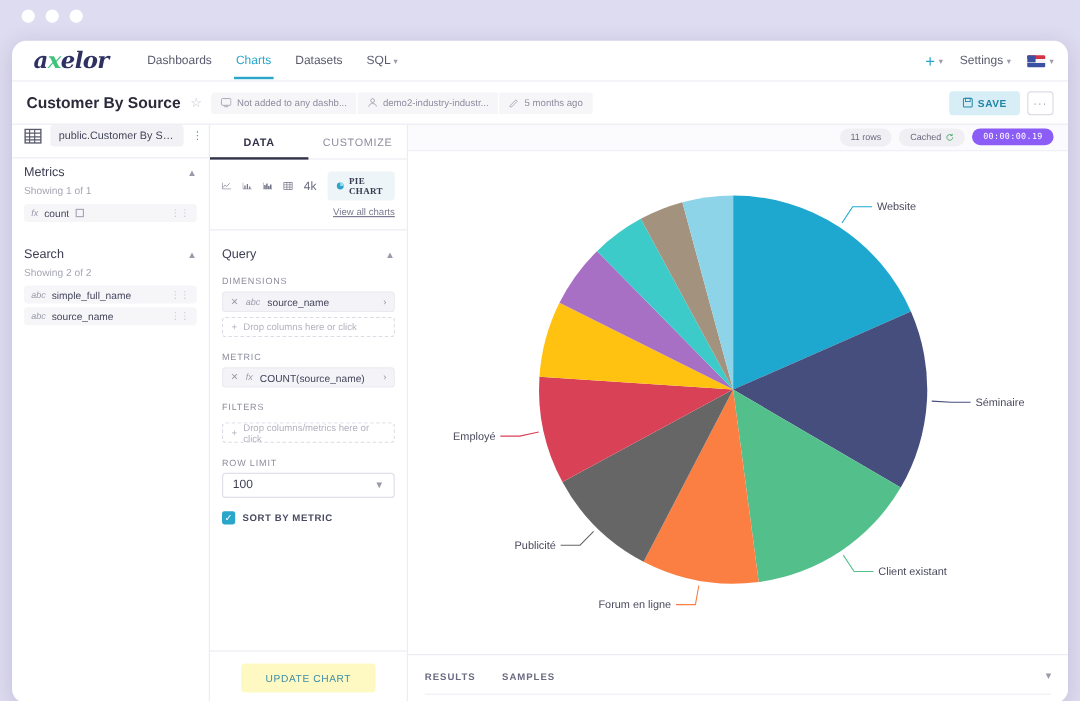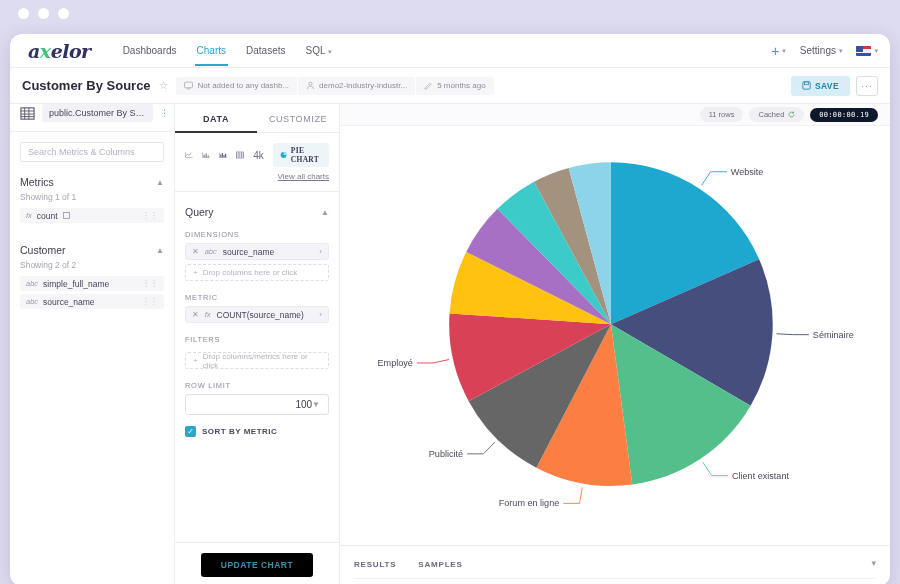--- a/index.html
+++ b/index.html
@@ -170,50 +170,50 @@
   }
   .pill .x { color: #9a9aab; font-size: 8px; }
   .pill .arr { position: absolute; right: 6px; color: #9a9aab; font-size: 8px; }
   .drop {
     margin: 4px 10px 0 10px; border: 1px dashed #dcdce6; border-radius: 3px;
     height: 17px; display: flex; align-items: center; gap: 5px;
     padding: 0 7px; font-size: 8px; color: #b3b3c0;
   }
   .select {
     margin: 0 10px; height: 21px; border: 1px solid #e0e0ea; border-radius: 3px;
-    display: flex; align-items: center; justify-content: flex-end;
+    display: flex; align-items: center; justify-content: space-between;
     padding: 0 8px; font-size: 10px; color: #3d3d52;
   }
   .checkrow { display: flex; align-items: center; gap: 6px; padding: 11px 10px 0 10px; }
   .cb {
     width: 11px; height: 11px; background: #2ba6cb; border-radius: 2px;
     color: #fff; font-size: 8px; display: flex; align-items: center; justify-content: center;
   }
   .cbl { font-size: 8px; letter-spacing: .5px; color: #4a4a60; font-weight: 600; }
   .midfoot {
     margin-top: auto; border-top: 1px solid #ececf3;
     display: flex; align-items: center; justify-content: center; height: 44px;
   }
   .updbtn {
-    background: #000000; color: #3e8fa8; border: none; border-radius: 3px;
-    font-size: 8.5px; font-weight: 700; letter-spacing: .5px; padding: 7px 20px;
+    background: #fef9c3; color: #3e8fa8; border: none; border-radius: 3px;
+    font-size: 8.5px; font-weight: 400; letter-spacing: .5px; padding: 7px 20px;
   }
 
   
   .right { flex: 1; display: flex; flex-direction: column; background: #fff; }
   .rtop {
     height: 26px; display: flex; align-items: center; justify-content: flex-end;
     gap: 6px; padding: 0 12px; background: #fbfbfd; border-bottom: 1px solid #f0f0f5;
   }
   .badge {
     background: #f0f0f4; border-radius: 9px; font-size: 7.5px;
     color: #6a6a80; padding: 3px 9px; display: flex; align-items: center; gap: 4px;
   }
   .badge.green {
-    background: #0f172a; color: #ffffff; font-family: "DejaVu Sans Mono", monospace;
+    background: #8b5cf6; color: #ffffff; font-family: "DejaVu Sans Mono", monospace;
     font-size: 7px; letter-spacing: .3px;
   }
   .chartarea { flex: 1; position: relative; }
   .rbottom {
     height: 46px; border-top: 1px solid #ececf3; display: flex;
     align-items: flex-start; padding: 14px 14px 0 14px; gap: 22px; position: relative;
   }
   .rtab { font-size: 8px; letter-spacing: .8px; color: #6a6a80; font-weight: 600; }
   .rchev { position: absolute; right: 14px; top: 12px; color: #9a9aab; font-size: 9px; }
 
@@ -295,39 +295,38 @@
 
     <div class="left">
       <div class="srcrow">
         <svg class="grid-ico" viewBox="0 0 16 16">
           <rect x="1" y="2" width="14" height="12" fill="none" stroke="#5a5a6e" stroke-width="1.2"></rect>
           <path d="M1 5.3h14M1 8.6h14M1 11.3h14M5 2v12M9.5 2v12" stroke="#5a5a6e" stroke-width="1"></path>
         </svg>
         <div class="srcpill">public.Customer By Source</div>
         <div class="vdots">⋮</div>
       </div>
-      <div class="searchbox">Search Metrics &amp; Columns</div>
 
       <div class="sect">
         <div class="secthead">
           <span>Metrics</span>
           <span class="chev">▲</span>
         </div>
         <div class="showing">Showing 1 of 1</div>
         <div class="fld">
           <span class="ftype">fx</span>
           <span class="fname">count</span>
           <span class="sq"></span>
           <span class="drag">⋮⋮</span>
         </div>
       </div>
 
       <div class="sect" style="margin-top:12px;">
         <div class="secthead">
-          <span>Customer</span>
+          <span>Search</span>
           <span class="chev">▲</span>
         </div>
         <div class="showing">Showing 2 of 2</div>
         <div class="fld">
           <span class="ftype">abc</span>
           <span class="fname">simple_full_name</span>
           <span class="drag">⋮⋮</span>
         </div>
         <div class="fld">
           <span class="ftype">abc</span>

